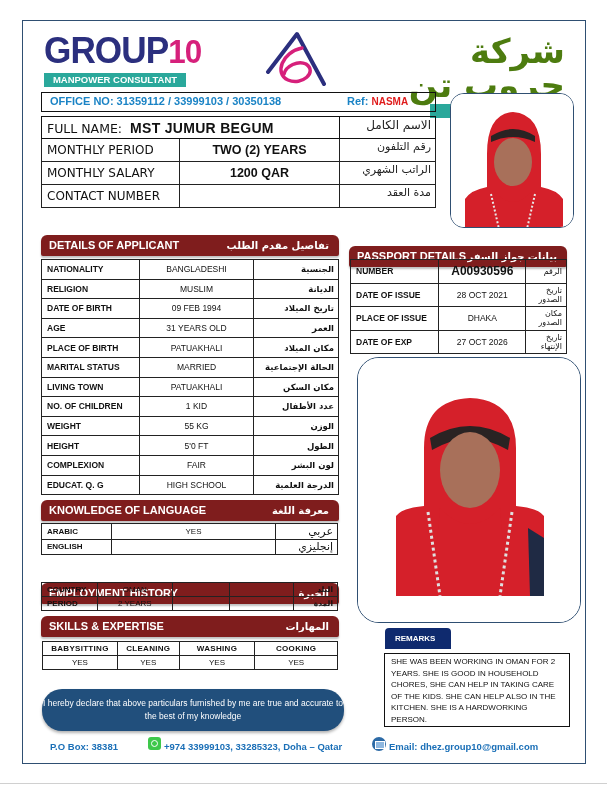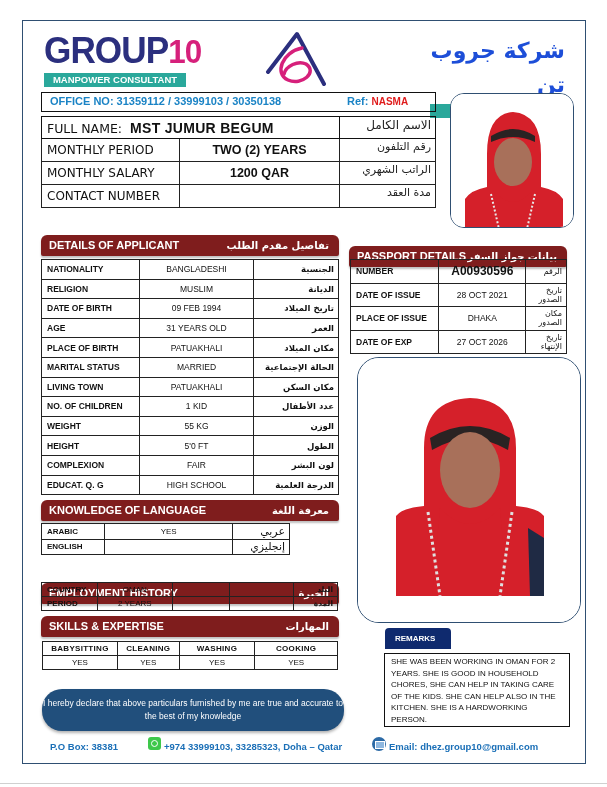--- a/index.html
+++ b/index.html
@@ -11,21 +11,21 @@
   
   .logo-left { position: absolute; left: 44px; top: 33px; width: 147px; }
   .logo-group { font-family: "Liberation Sans", sans-serif; font-weight: 900; font-size: 37px; letter-spacing: -1px; line-height: 36px; transform: scaleX(0.95); transform-origin: left; white-space: nowrap; }
   .logo-group .g { color: #2b2f7e; }
   .logo-group .n { color: #d6207b; font-size: 33px; }
   .teal-bar { background: #2aa89b; color: #fff; font-size: 9.5px; font-weight: bold; text-align: center; height: 14px; line-height: 14px; margin-top: 3px; width: 142px; }
 
   .logo-center { position: absolute; left: 262px; top: 30px; width: 70px; height: 56px; }
 
   .logo-right { position: absolute; left: 405px; top: 34px; width: 160px; text-align: right; }
-  .arabic-brand { color: #1d4ed8; font-size: 22px; font-weight: bold; line-height: 34px; direction: rtl; font-family: "DejaVu Sans", sans-serif; }
+  .arabic-brand { color: #4d7c0f; font-size: 34px; font-weight: bold; line-height: 34px; direction: rtl; font-family: "DejaVu Sans", sans-serif; }
   .teal-bar-ar { background: #2aa89b; color: #fff; font-size: 10px; height: 14px; line-height: 14px; text-align: center; margin-top: 2px; width: 130px; margin-left: auto; margin-right: 5px; direction: rtl; font-family: "DejaVu Sans", sans-serif; }
 
   
   .office { position: absolute; left: 41px; top: 92px; width: 395px; height: 20px; border: 1.5px solid #111; font-size: 11px; font-weight: bold; color: #1a83c5; line-height: 17px; padding-left: 8px; }
   .office .ref { position: absolute; left: 305px; top: 0; }
   .office .ref-val { color: #e01c1c; font-size: 10px; }
 
   
   .main-table { position: absolute; left: 41px; top: 116px; width: 395px; border-collapse: collapse; }
   .main-table td { border: 1px solid #222; height: 23px; font-size: 13px; }
@@ -259,21 +259,21 @@
         <td class="v">27 OCT 2026</td>
         <td class="a">تاريخ الإنتهاء</td>
       </tr>
     </tbody>
 </table>
 
 <div class="sec-head" style="left:41px; top:500px; width:298px;">
   <span>KNOWLEDGE OF LANGUAGE</span>
   <span class="ar">معرفة اللغة</span>
 </div>
-<table class="dtable ltable" style="left:41px; top:523px; width:249px;border-radius:13px;">
+<table class="dtable ltable" style="left:41px; top:523px; width:297px;border-radius:13px;">
   <colgroup>
       <col style="width:70px">
       <col style="width:165px">
       <col style="width:62px">
     </colgroup>
   <tbody id="language-body">
       <tr>
         <td class="k">ARABIC</td>
         <td class="v">YES</td>
         <td class="a">عربي</td>

